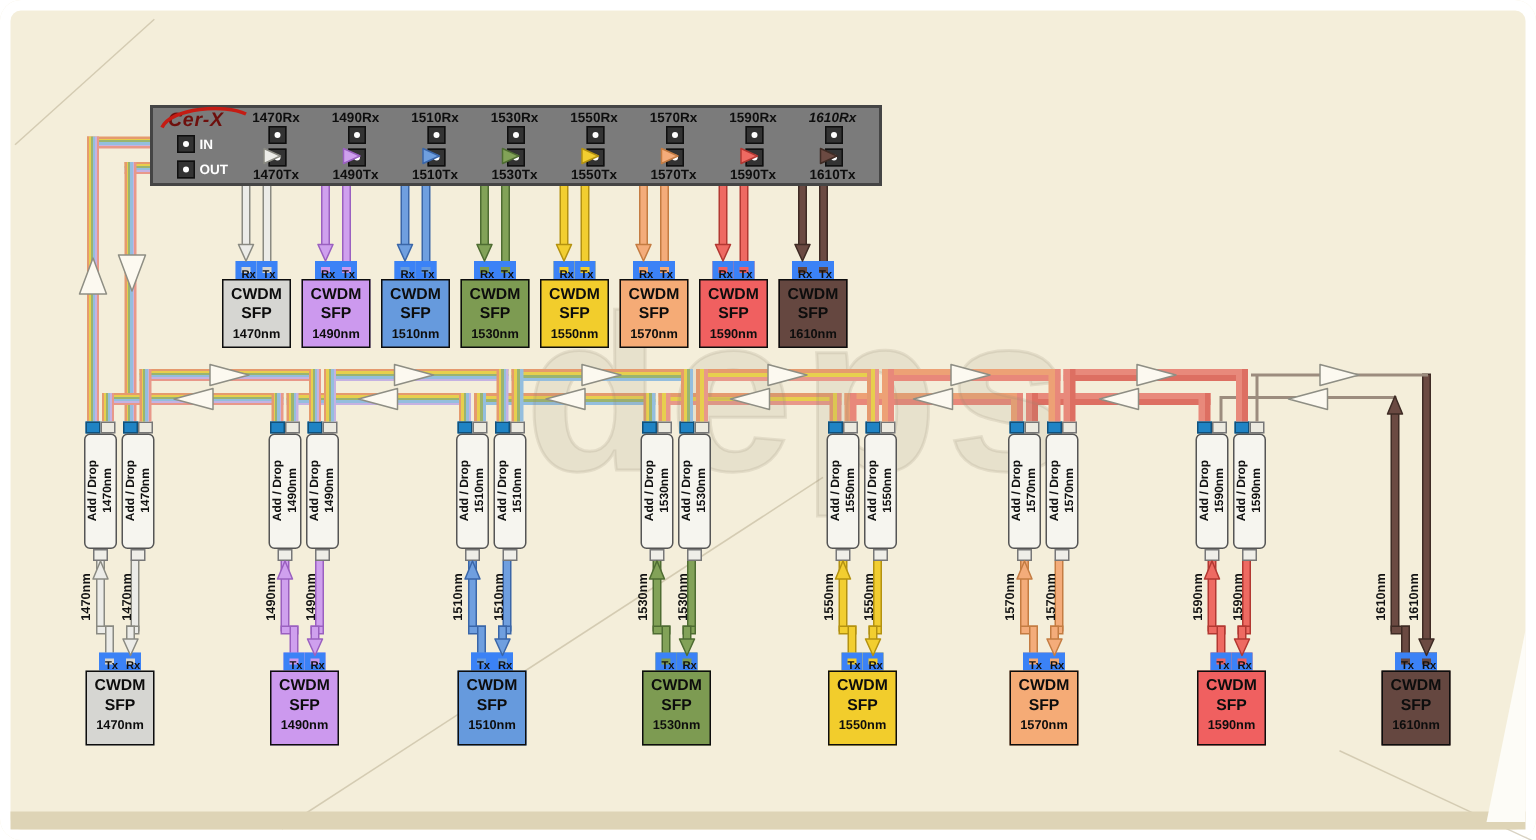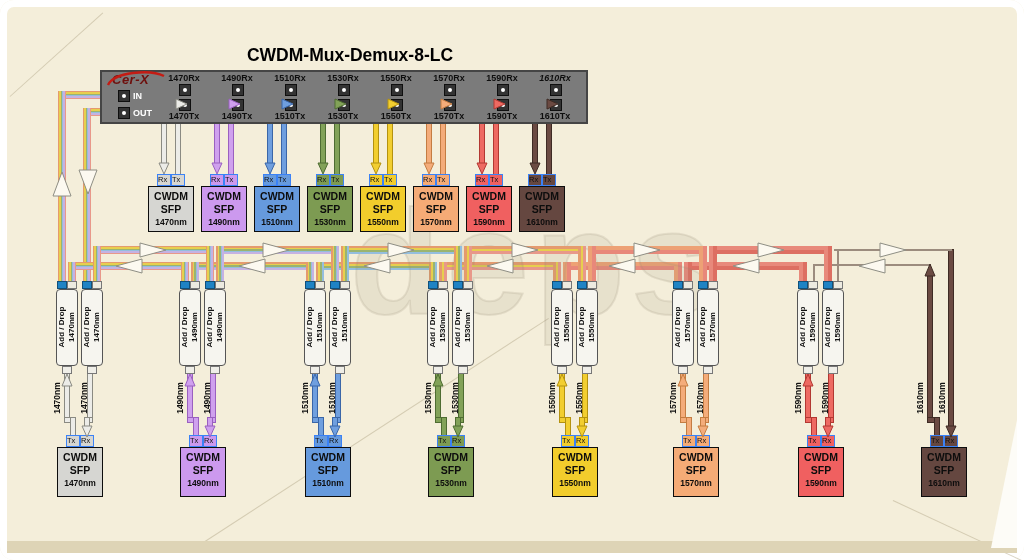--- a/index.html
+++ b/index.html
@@ -31,22 +31,22 @@
   .c4{--c:#f2ce30;--o:#b49210;}  .b4{background:#f2cd2c;border-color:#a68a0a;}
   .c5{--c:#f4ac7a;--o:#c47c42;}  .b5{background:#f5ab76;border-color:#b06f36;}
   .c6{--c:#ee6a62;--o:#b23832;}  .b6{background:#f06060;border-color:#aa2c26;}
   .c7{--c:#6b4a42;--o:#3e2b24;}  .b7{background:#654740;border-color:#342019;}
   .ln{position:absolute;background:var(--c);box-shadow:0 0 0 1px var(--o);}
   
   .sfp{position:absolute;width:46px;border:1.5px solid;box-sizing:border-box;text-align:center;color:#0d0d0d;}
   .sfp .l1{font-weight:bold;font-size:10.5px;margin-top:3px;line-height:13px;}
   .sfp .l2{font-weight:bold;font-size:10.5px;line-height:13px;}
   .sfp .l3{font-weight:bold;font-size:8.5px;line-height:12px;}
-  .tab{position:absolute;width:14px;height:12px;border:1px solid #3b82f6;box-sizing:border-box;
-       font-weight:normal;font-size:7.5px;line-height:10px;color:#111;}
+  .tab{position:absolute;width:14px;height:12px;border:4px solid #3b82f6;box-sizing:border-box;
+       font-weight:bold;font-size:7.5px;text-align:center;line-height:10px;color:#111;}
   
   .adbody{position:absolute;width:22px;height:77px;background:#f6f5ef;border:1.2px solid #555;
           border-radius:4px;box-sizing:border-box;}
   .adcapb{position:absolute;width:10px;height:8px;background:#1f83c4;border:1px solid #11507a;box-sizing:border-box;}
   .adcapw{position:absolute;width:10px;height:8px;background:#eceae0;border:1px solid #777;box-sizing:border-box;}
   .adstub{position:absolute;width:10px;height:8px;background:#efeee8;border:1px solid #777;box-sizing:border-box;}
   .adlabel{position:absolute;width:74px;height:20px;transform:rotate(-90deg);text-align:center;color:#111;}
   .adlabel div{font-weight:bold;font-size:8px;line-height:10px;white-space:nowrap;}
   .vlabel{position:absolute;width:44px;height:12px;transform:rotate(-90deg);text-align:center;
           font-weight:bold;font-size:8.5px;color:#111;}
@@ -197,21 +197,20 @@
   <div class="ln c6" style="left:826px;top:418px;width:7px;height:4px;"></div>
   <div class="ln c6" style="left:826px;top:418px;width:4px;height:8px;"></div>
 
   <div class="ln c7" style="left:928px;top:276px;width:4px;height:144px;"></div>
   <div class="ln c7" style="left:928px;top:418px;width:11px;height:4px;"></div>
   <div class="ln c7" style="left:935px;top:418px;width:4px;height:19px;"></div>
   <div class="ln c7" style="left:949px;top:250px;width:4px;height:176px;"></div>
 
   <div class="wm">deps</div>
 
-  <div class="title">CWDM-Mux-Demux-8-LC</div>
   <div class="mux"></div>
   <div class="logo">Cer-X</div>
   <div class="port" style="left:118px;top:90px;"></div>
   <div class="iolbl" style="left:133px;top:91px;">IN</div>
   <div class="port" style="left:118px;top:107px;"></div>
   <div class="iolbl" style="left:133px;top:108px;">OUT</div>
 
   <div class="plbl" style="left:160px;top:73px;">1470Rx</div>
   <div class="port" style="left:179px;top:84px;"></div>
   <div class="port" style="left:179px;top:99px;"></div>

